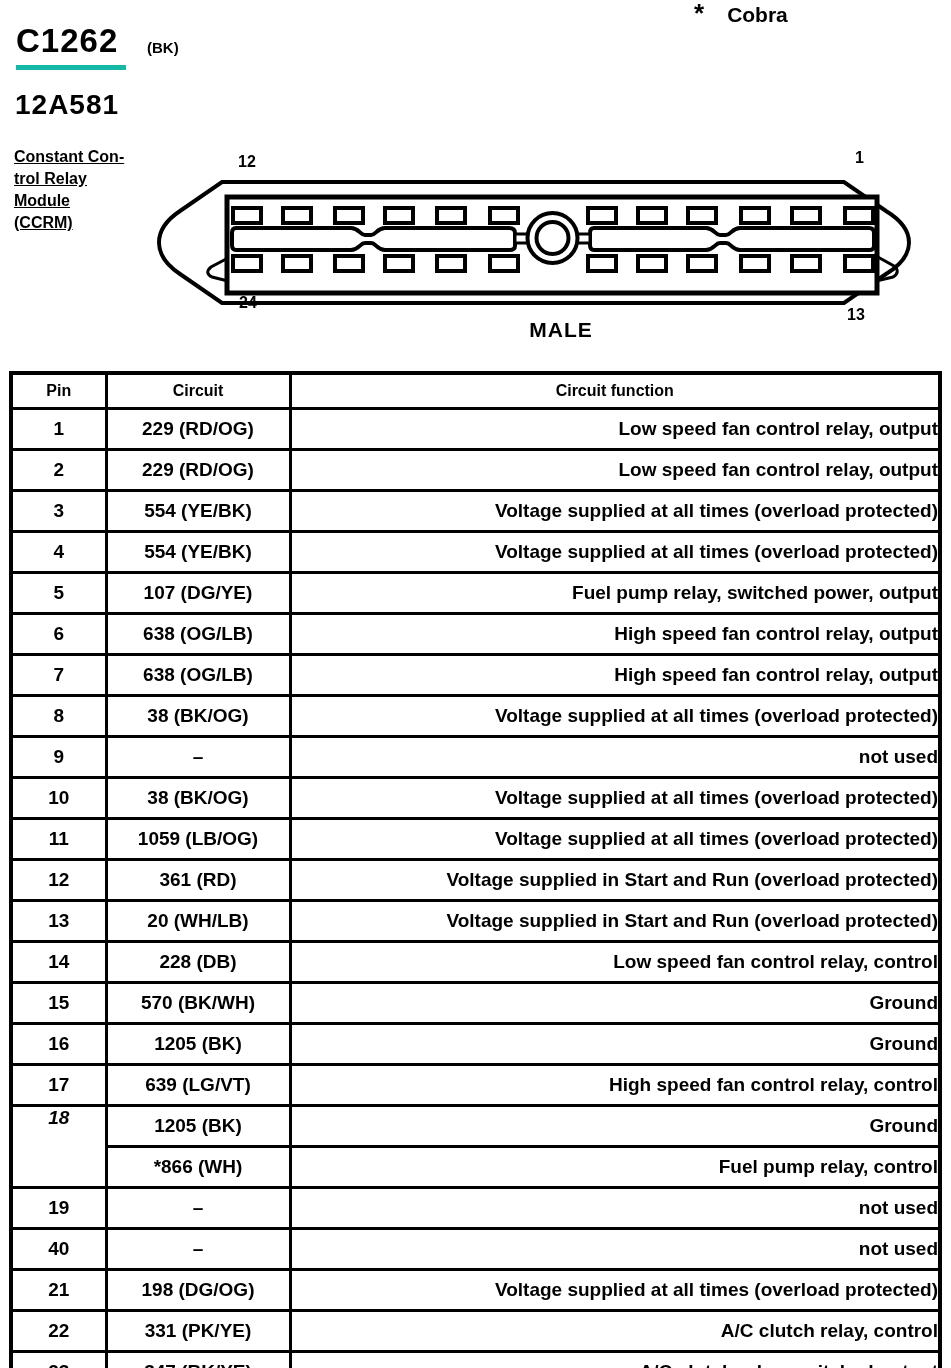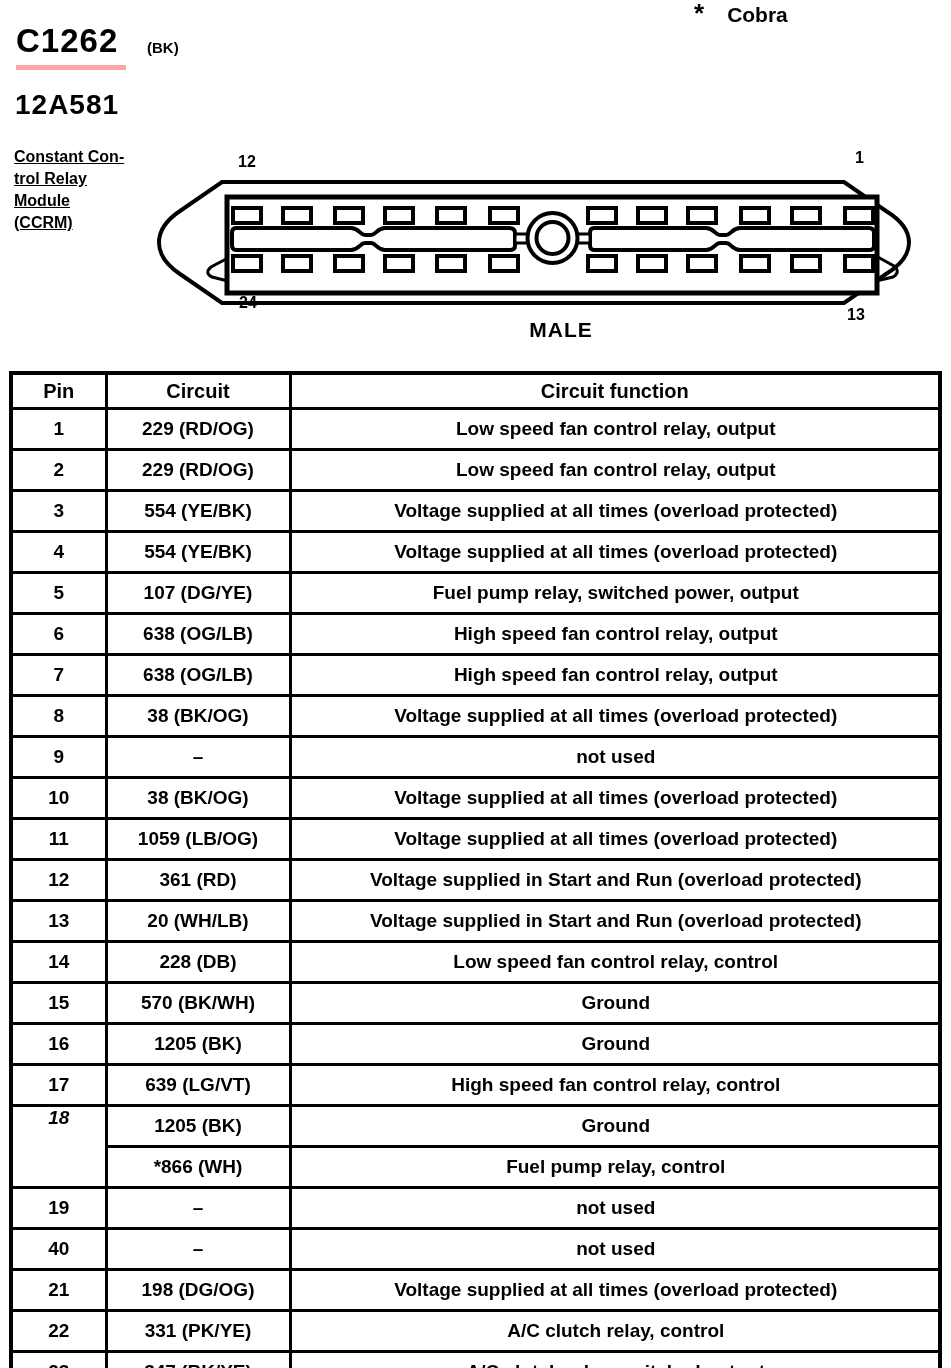--- a/index.html
+++ b/index.html
@@ -7,43 +7,43 @@
     position:relative;width:951px;height:1368px;background:#ffffff;color:#000;
     font-family:"Liberation Sans",sans-serif;font-weight:700;overflow:hidden;
   }
   
   .variant-note{position:absolute;top:2px;left:694px;display:flex;align-items:flex-start;}
   .variant-marker{font-size:26px;line-height:22px;}
   .variant-label{font-size:21px;margin-left:23px;line-height:26px;}
   
   .conn-id{
     position:absolute;top:22px;left:16px;font-size:33px;letter-spacing:1px;
-    border-bottom:5px solid #fca5a5;padding:0 8px 5px 0;display:inline-block;
+    border-bottom:5px solid #14b8a6;padding:0 8px 5px 0;display:inline-block;
   }
   .conn-color{position:absolute;top:39px;left:147px;font-size:15px;}
   .part-no{position:absolute;top:89px;left:15px;font-size:28px;letter-spacing:1px;}
   .component{position:absolute;top:146px;left:14px;font-size:16px;line-height:22px;text-decoration:underline;}
   
   .connector-svg{position:absolute;left:158px;top:150px;overflow:visible;}
   .pin-label{position:absolute;font-size:16px;}
   .lbl-12{left:238px;top:153px;}
   .lbl-1{left:855px;top:149px;}
   .lbl-24{left:239px;top:294px;}
   .lbl-13{left:847px;top:306px;}
   .male-label{position:absolute;left:481px;top:318px;width:160px;text-align:center;
     font-size:21px;letter-spacing:1px;}
   
   table.pinout{
     position:absolute;left:9px;top:371px;width:933px;
     border-collapse:collapse;border:4px solid #000;table-layout:fixed;
   }
   table.pinout th, table.pinout td{border:3px solid #000;font-weight:700;overflow:hidden;}
-  table.pinout th{height:32px;font-size:20px;text-align:center;padding:0;}
+  table.pinout th{height:32px;font-size:16px;text-align:center;padding:0;}
   table.pinout td{height:38px;font-size:19px;text-align:center;padding:0;}
-  table.pinout td.fn{text-align:center;padding-left:2px;}
+  table.pinout td.fn{text-align:right;padding-left:2px;}
   td.pin-span{vertical-align:top;padding-top:8px;font-style:italic;}
 </style>
 </head>
 <body>
 
 <div class="page">
 
   <div class="variant-note">
     <span class="variant-marker">*</span>
     <span class="variant-label">Cobra</span>

